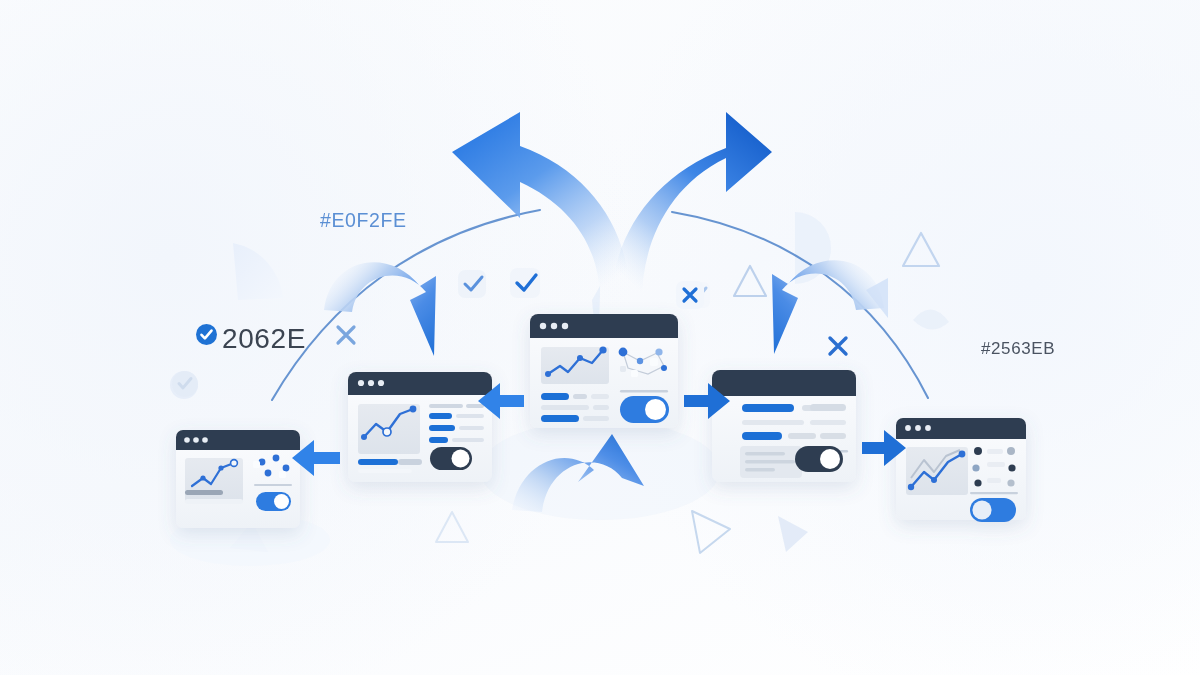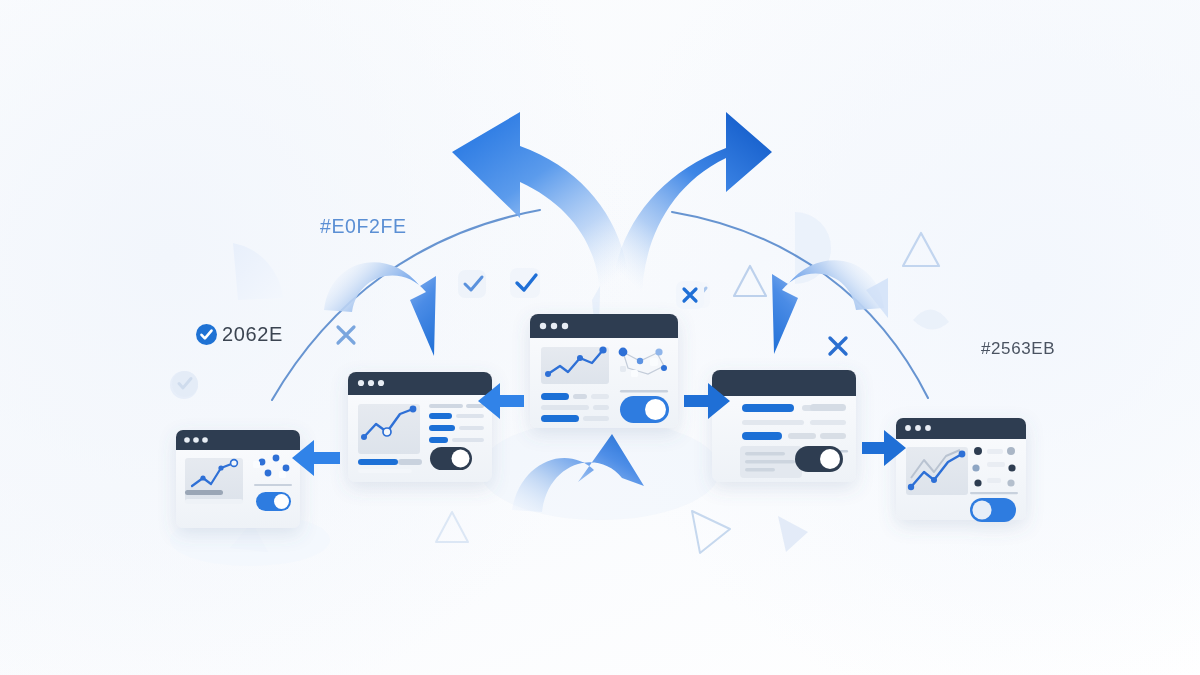--- a/index.html
+++ b/index.html
@@ -16,22 +16,22 @@
       linear-gradient(160deg,#fcfdfe 0%,#f8fafd 48%,#ffffff 100%);
   }
   .layer{position:absolute;left:0;top:0;width:1200px;height:675px;}
   svg{display:block;}
 
   
   .label{
     position:absolute;white-space:nowrap;
     font-size:19px;letter-spacing:.6px;
   }
-  #label-eof2fe{left:320px;top:215px;color:#5b8fd4;font-size:19.5px;}
-  #label-2062e{left:222px;top:323px;color:#3b4451;font-size:20px;}
+  #label-eof2fe{left:320px;top:209px;color:#5b8fd4;font-size:19.5px;}
+  #label-2062e{left:222px;top:323px;color:#3b4451;font-size:28px;}
   #label-2563eb{left:981px;top:339px;color:#4a5361;font-size:17px;}
 
   .badge-check{
     position:absolute;width:21px;height:21px;border-radius:50%;
     background:#1f72d4;
   }
   #badge-2062e{left:196px;top:324px;}
   .badge-check svg{position:absolute;left:0;top:0;}
   #badge-ghost{left:172px;top:371px;width:26px;height:26px;background:#e4ecf7;opacity:.85;}
 </style>

